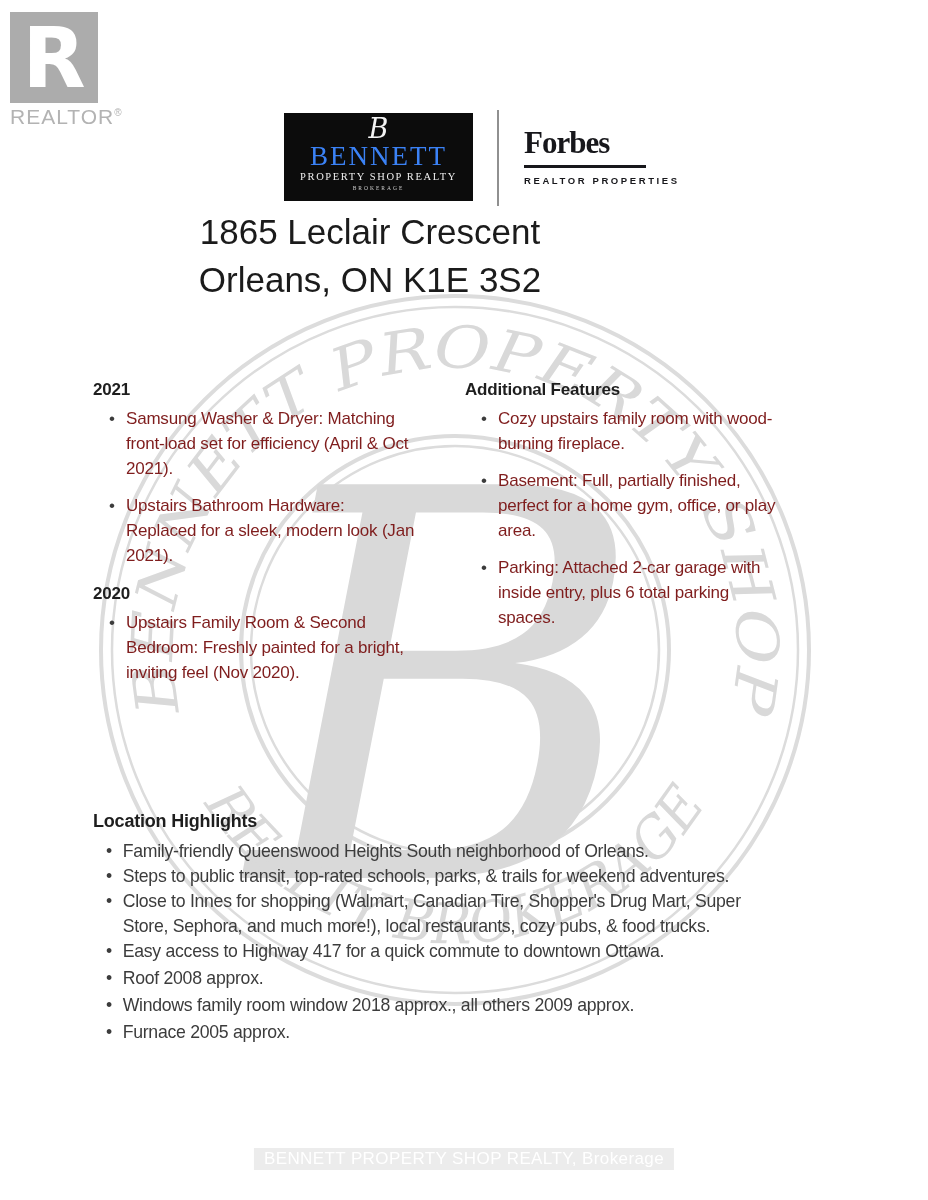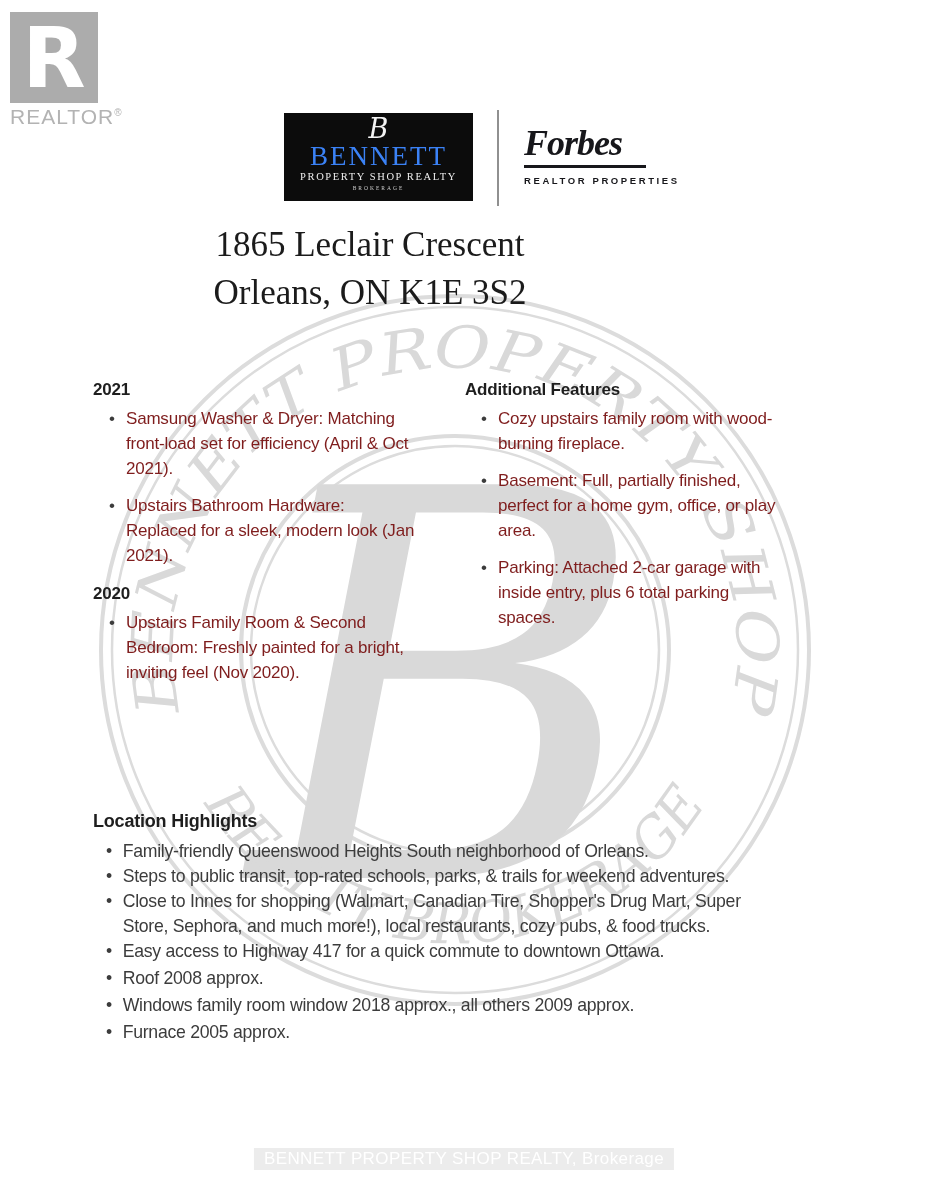--- a/index.html
+++ b/index.html
@@ -24,27 +24,27 @@
   
   .bennett-box { position:absolute; left:284px; top:113px; width:189px; height:88px; background:#0c0c0c; color:#fff; text-align:center; padding-top:3px; }
   .bennett-b { font-family:"DejaVu Serif",serif; font-style:italic; font-size:27px; line-height:26px; color:#f4f4f4; }
   .bennett-name { font-family:"Liberation Serif",serif; font-size:27px; line-height:28px; letter-spacing:2px; color:#3b82f6; }
   .bennett-sub { font-family:"Liberation Serif",serif; font-size:10.5px; line-height:14px; letter-spacing:1.6px; color:#efefef; }
   .bennett-brk { font-family:"Liberation Serif",serif; font-size:5.5px; line-height:8px; letter-spacing:2px; color:#cfcfcf; }
 
   .logo-divider { position:absolute; left:497px; top:110px; width:1.5px; height:96px; background:#909090; }
 
   .forbes { position:absolute; left:524px; top:122px; width:128px; }
-  .forbes-name { font-family:"Liberation Serif",serif; font-weight:bold; font-size:36px; line-height:42px; letter-spacing:-1px; color:#17171b;font-style:italic; }
+  .forbes-name { font-family:"Liberation Serif",serif; font-weight:bold; font-size:31px; line-height:42px; letter-spacing:-1px; color:#17171b; }
   .forbes-rule { width:122px; height:3px; background:#17171b; margin-top:1px; }
   .forbes-sub { margin-top:7px; font-size:9.5px; font-weight:bold; letter-spacing:2.6px; color:#17171b; white-space:nowrap; }
 
   
-  .title { position:absolute; left:0; top:221px; width:740px; text-align:center;
-           font-family:Liberation Serif, serif; font-size:35px; line-height:48px; color:#1b1b1b; }
+  .title { position:absolute; left:0; top:208px; width:740px; text-align:center;
+           font-family:Liberation Sans, sans-serif; font-size:35px; line-height:48px; color:#1b1b1b; }
 
   
   .columns { position:absolute; left:93px; top:379px; width:760px; display:grid; grid-template-columns:372px 388px; }
   h3.sec { font-size:17px; line-height:21px; font-weight:bold; color:#1e1e1e; letter-spacing:-0.2px; margin-bottom:6px; }
   .sec2 { margin-top:15px; }
   ul.blist { list-style:none; margin-left:14px; }
   ul.blist li { position:relative; padding-left:19px; font-size:17px; line-height:25px; color:#7f1d1d;
                 letter-spacing:-0.2px; white-space:pre-line; }
   ul.blist li + li { margin-top:12px; }
   ul.blist li::before { content:"\2022"; position:absolute; left:2px; top:0; color:#3c3c3c; }

